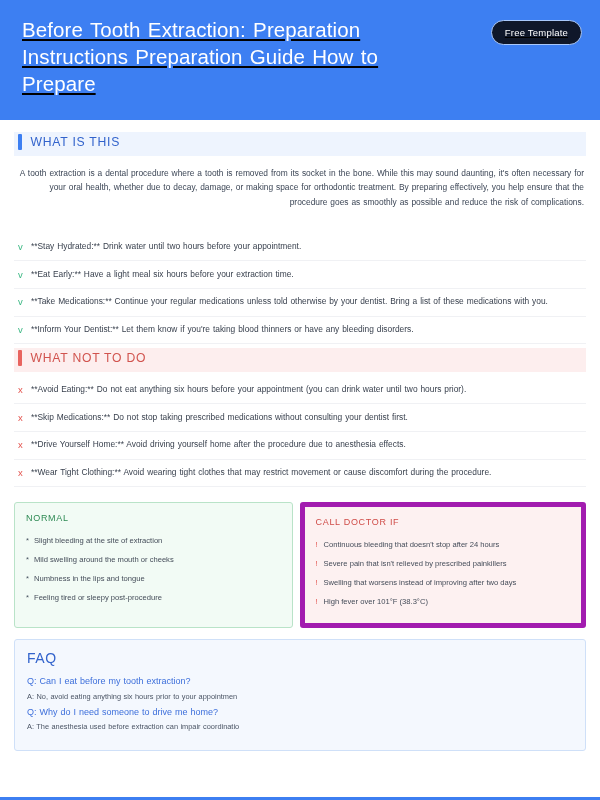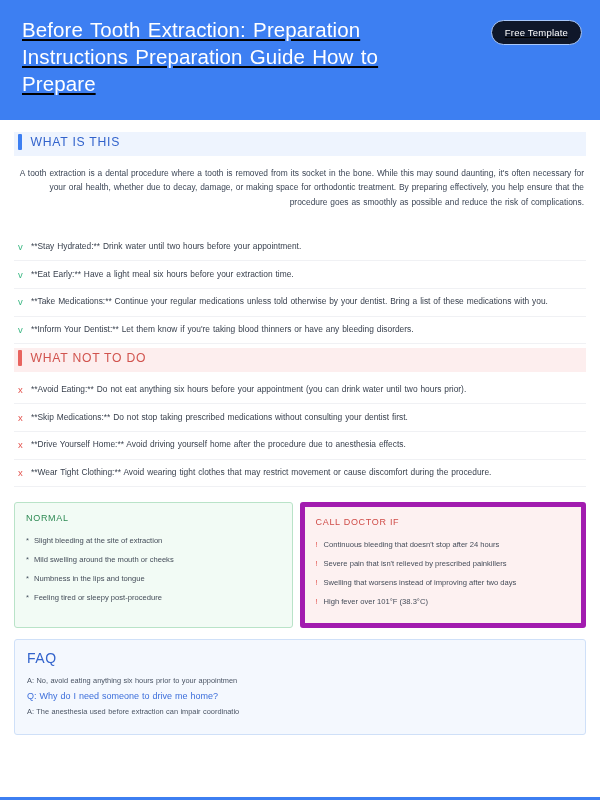--- a/index.html
+++ b/index.html
@@ -306,20 +306,21 @@
         <div class="callout-li">
           <span class="bmark">!</span>
           <span>High fever over 101°F (38.3°C)</span>
         </div>
       </div>
 
     </div>
 
     <div class="faq">
       <div class="faq-title">FAQ</div>
+      <div class="faq-q">Q: Can I eat before my tooth extraction?</div>
       <div class="faq-a">A: No, avoid eating anything six hours prior to your appointmen</div>
       <div class="faq-q">Q: Why do I need someone to drive me home?</div>
       <div class="faq-a">A: The anesthesia used before extraction can impair coordinatio</div>
     </div>
 
   </div>
 
   <div class="footer-rule"></div>
 
 </div>

